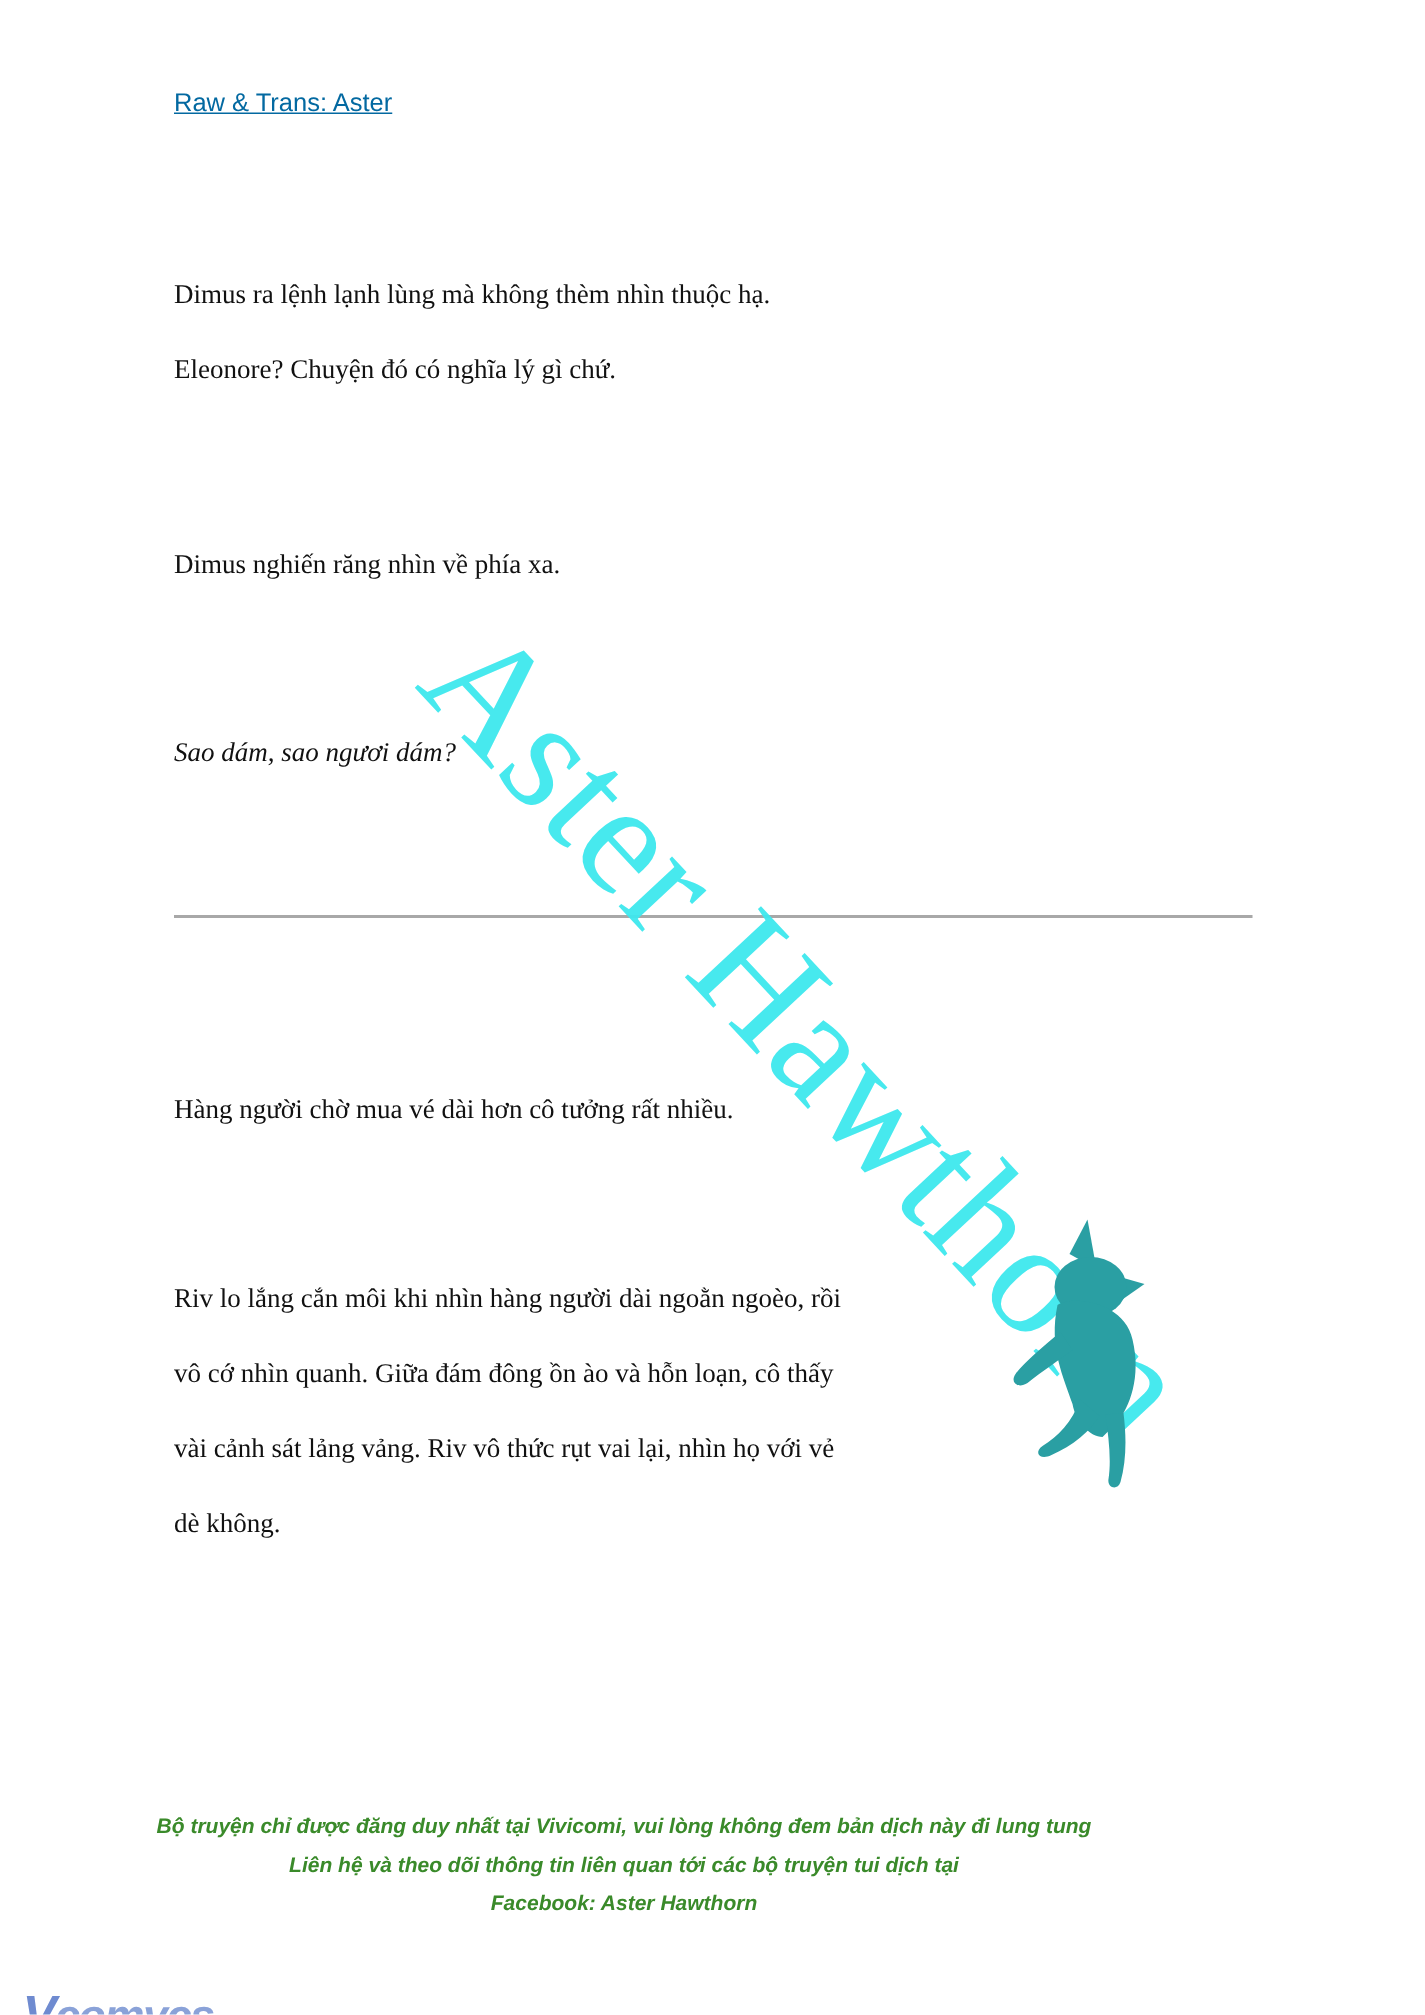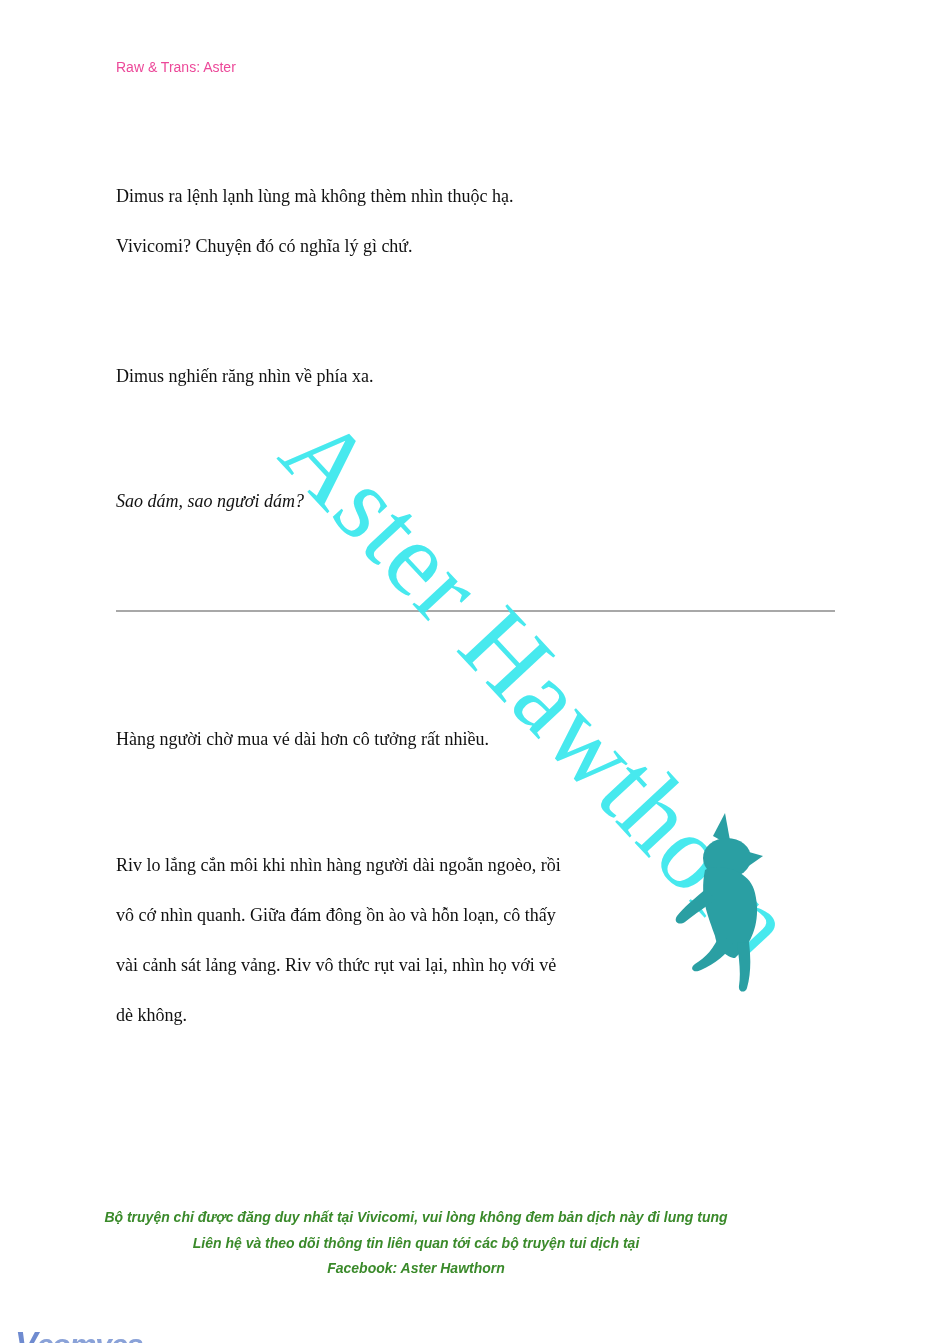--- a/index.html
+++ b/index.html
@@ -3,21 +3,21 @@
   <meta charset="utf-8">
   <style>
     html, body { margin: 0; padding: 0; }
     body {
       width: 950px; height: 1343px; background: #ffffff;
       position: relative; overflow: hidden;
       font-family: "Liberation Serif", serif; color: #111;
     }
     .header {
       position: absolute; left: 116px; top: 59px;
-      font-family: "Liberation Sans", sans-serif; font-size: 14px; color: #ec4899;
+      font-family: "Liberation Sans", sans-serif; font-size: 17px; color: #0369a1; text-decoration: underline;
     }
     .para {
       position: absolute; left: 116px; font-size: 18px; line-height: 50px;
       margin: 0; white-space: nowrap; color: #111;
     }
     .para.italic { font-style: italic; }
     .divider {
       position: absolute; left: 116px; top: 610px; width: 719px; height: 0;
       border-top: 2px solid #a8a8a8;
     }
@@ -41,21 +41,21 @@
       font-size: 30px; letter-spacing: -1px; color: #8aa2d8; margin-top: 28px;
     }
     .logo .v { color: #6f8bd0; font-size: 34px; }
   </style>
 </head>
 <body>
 
 <div class="header">Raw &amp; Trans: Aster</div>
 
 <p class="para" style="top:171px">Dimus ra lệnh lạnh lùng mà không thèm nhìn thuộc hạ.</p>
-<p class="para" style="top:221px">Vivicomi? Chuyện đó có nghĩa lý gì chứ.</p>
+<p class="para" style="top:221px">Eleonore? Chuyện đó có nghĩa lý gì chứ.</p>
 <p class="para" style="top:351px">Dimus nghiến răng nhìn về phía xa.</p>
 <p class="para italic" style="top:476px">Sao dám, sao ngươi dám?</p>
 
 <div class="divider"></div>
 
 <p class="para" style="top:714px">Hàng người chờ mua vé dài hơn cô tưởng rất nhiều.</p>
 <p class="para" style="top:840px">Riv lo lắng cắn môi khi nhìn hàng người dài ngoằn ngoèo, rồi</p>
 <p class="para" style="top:890px">vô cớ nhìn quanh. Giữa đám đông ồn ào và hỗn loạn, cô thấy</p>
 <p class="para" style="top:940px">vài cảnh sát lảng vảng. Riv vô thức rụt vai lại, nhìn họ với vẻ</p>
 <p class="para" style="top:990px">dè không.</p>

